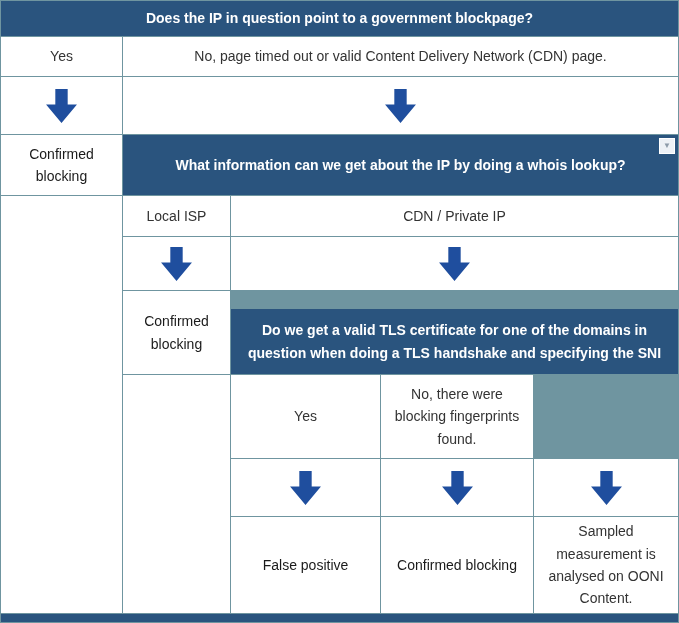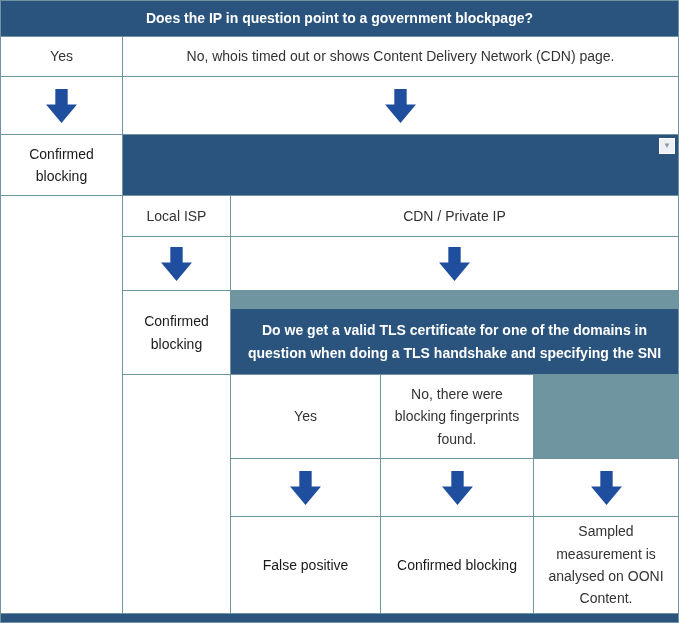--- a/index.html
+++ b/index.html
@@ -56,35 +56,36 @@
   .strip { padding: 0; }
 </style>
 </head>
 <body>
 
 <div class="table">
 
   <div class="cell th" style="grid-area: 1 / 1 / 2 / 6; background: rgb(42, 84, 126);">Does the IP in question point to a government blockpage?</div>
 
   <div class="cell" style="grid-area:2/1/3/2">Yes</div>
-  <div class="cell" style="grid-area:2/2/3/6">No, whois timed out or shows Content Delivery Network (CDN) page.</div>
+  <div class="cell" style="grid-area:2/2/3/6">No, page timed out or valid Content Delivery Network (CDN) page.</div>
 
   <div class="cell" style="grid-area:3/1/4/2">
     <svg class="arrow-svg" width="31" height="34" viewBox="0 0 30 33">
       <polygon points="9,0 21,0 21,15 30,15 15,33 0,15 9,15" fill="#1f4e9e"></polygon>
     </svg>
   </div>
   <div class="cell" style="grid-area:3/2/4/6">
     <svg class="arrow-svg" width="31" height="34" viewBox="0 0 30 33">
       <polygon points="9,0 21,0 21,15 30,15 15,33 0,15 9,15" fill="#1f4e9e"></polygon>
     </svg>
   </div>
 
   <div class="cell bold" style="grid-area:4/1/5/2">Confirmed blocking</div>
   <div class="cell th rel" style="grid-area: 4 / 2 / 5 / 6; background: rgb(42, 84, 126);">
+    <span>What information can we get about the IP by doing a whois lookup?</span>
     <span class="toggle">▼</span>
   </div>
 
   <div class="cell" style="grid-area:5/1/11/2"></div>
 
   <div class="cell" style="grid-area:5/2/6/3">Local ISP</div>
   <div class="cell" style="grid-area:5/3/6/6">CDN / Private IP</div>
 
   <div class="cell" style="grid-area:6/2/7/3">
     <svg class="arrow-svg" width="31" height="34" viewBox="0 0 30 33">

